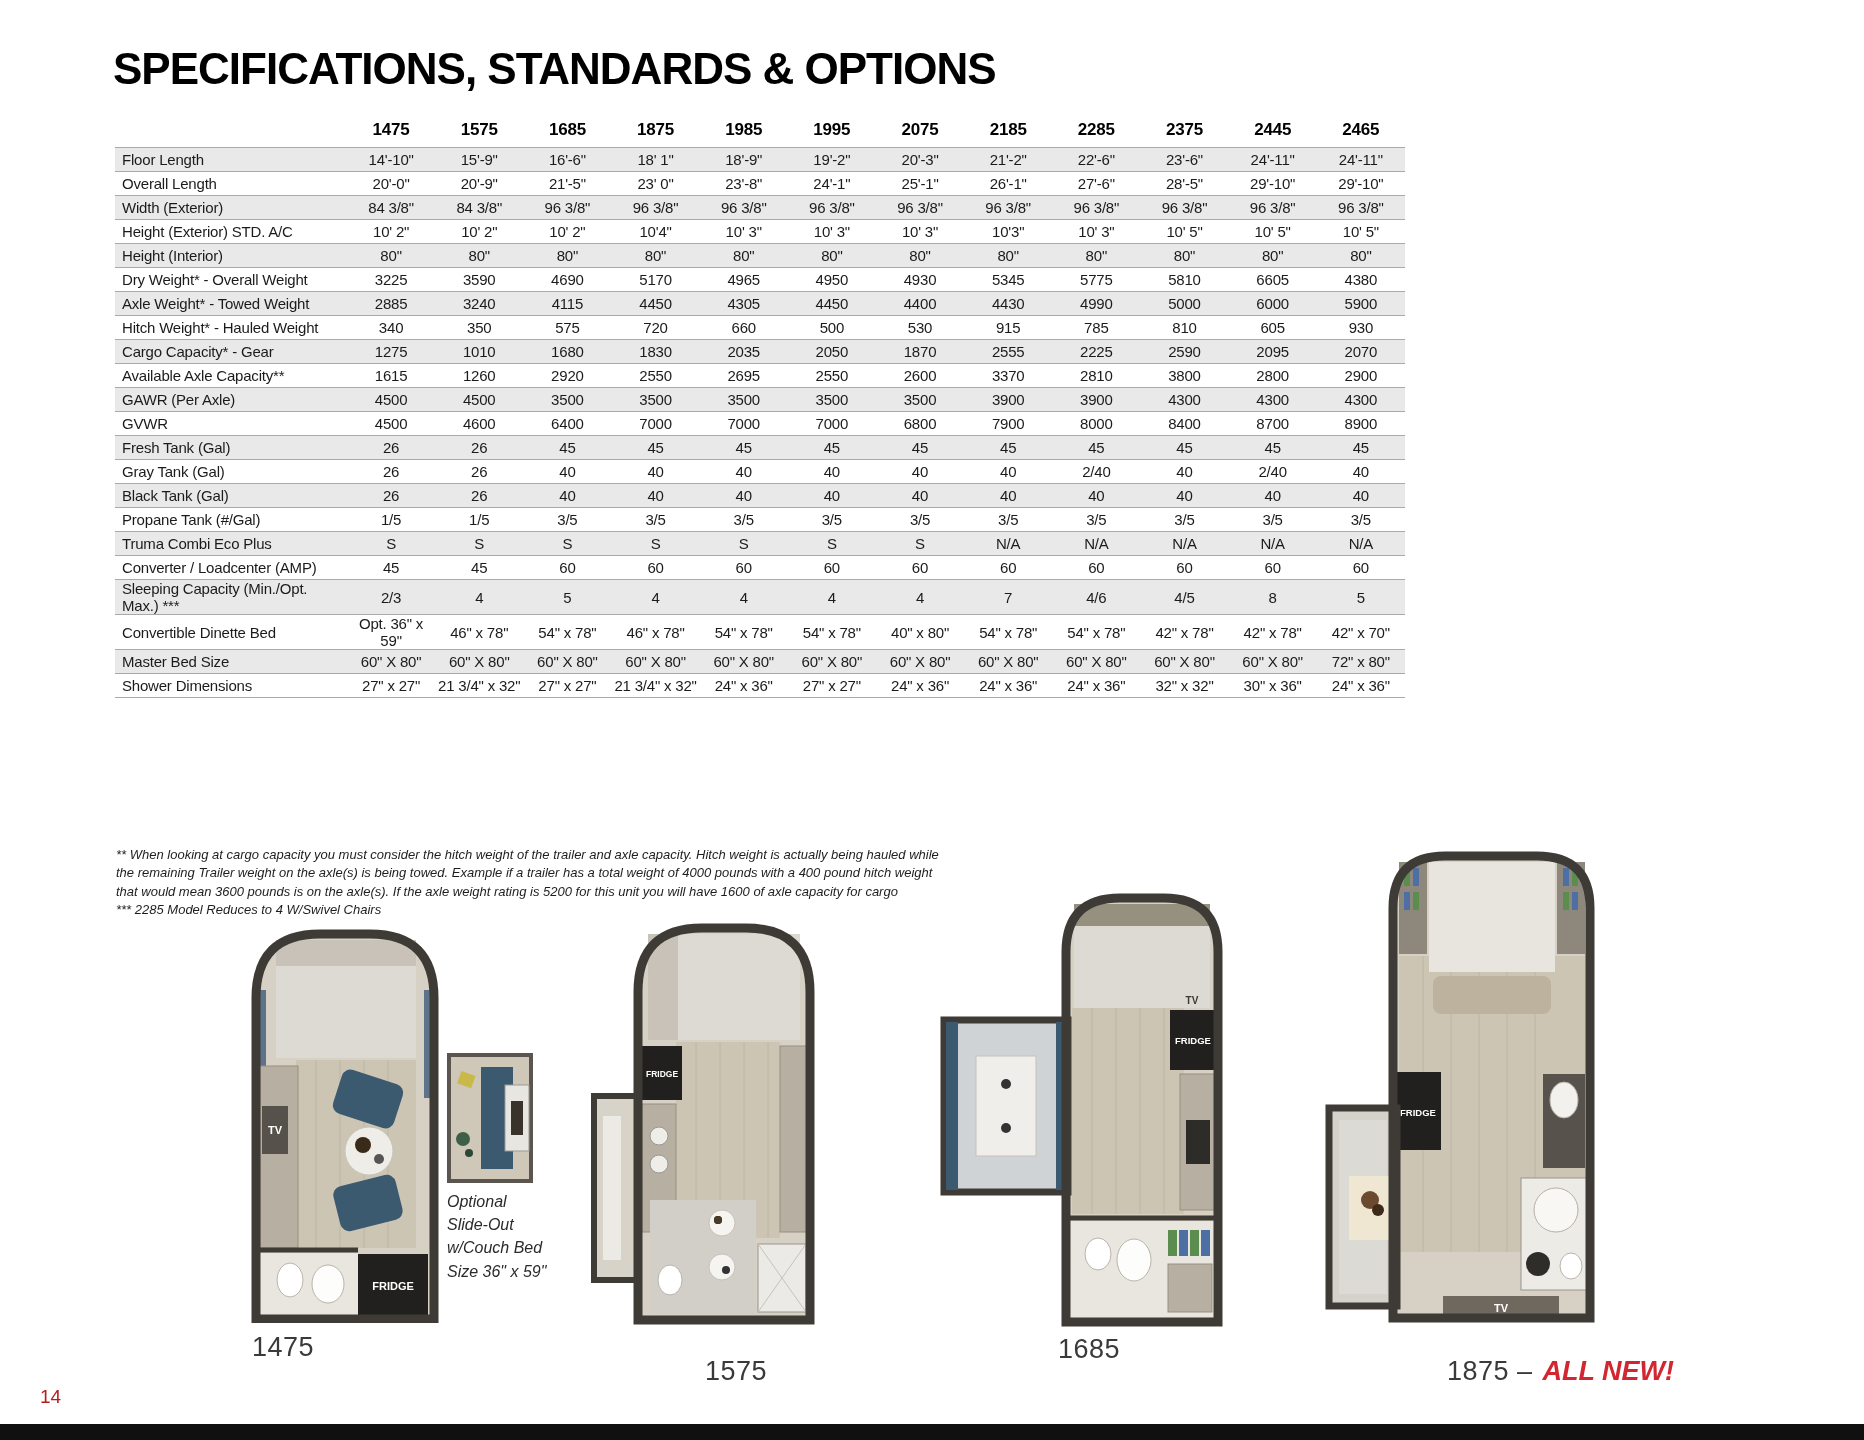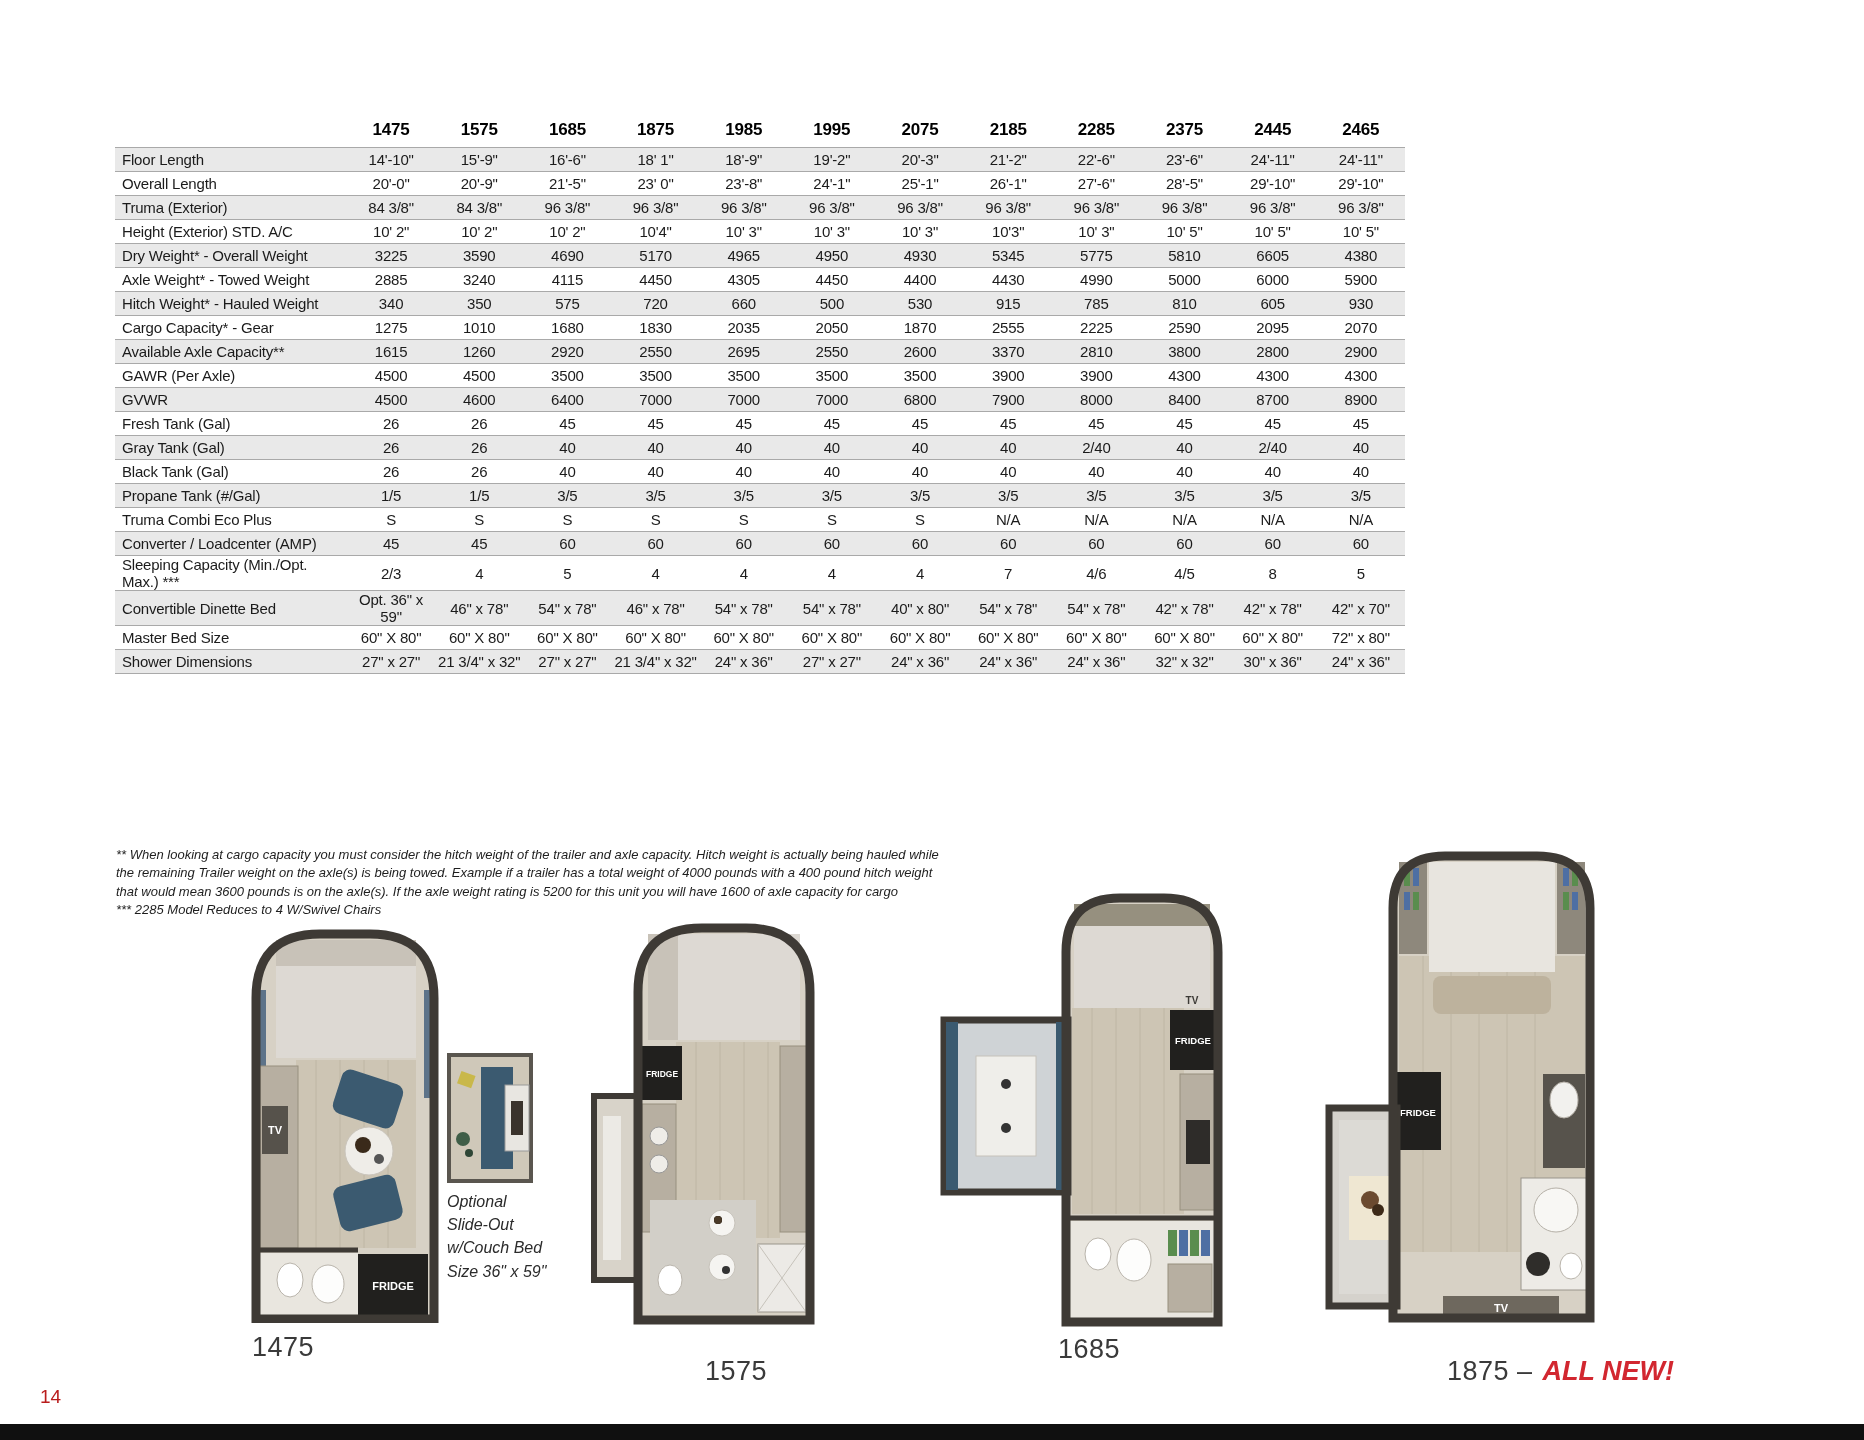--- a/index.html
+++ b/index.html
@@ -29,20 +29,21 @@
                   line-height:1.45;color:#2b2b2b;white-space:pre-line;}
   .page-number{position:absolute;left:40px;top:1386px;font-size:19px;color:#b91c1c;}
   .bottom-bar{position:absolute;left:0;top:1424px;width:1864px;height:16px;background:#101010;}
   svg text{font-family:"Liberation Sans",sans-serif;}
 </style>
 </head>
 <body>
 
 <div class="page">
 
+  <div class="title">SPECIFICATIONS, STANDARDS &amp; OPTIONS</div>
 
   <table class="spec-table">
     <colgroup>
         <col class="lab">
       </colgroup>
     <thead>
         <tr>
           <th class="row-label"></th>
           <th>1475</th>
           <th>1575</th>
@@ -83,21 +84,21 @@
           <td>23'-8"</td>
           <td>24'-1"</td>
           <td>25'-1"</td>
           <td>26'-1"</td>
           <td>27'-6"</td>
           <td>28'-5"</td>
           <td>29'-10"</td>
           <td>29'-10"</td>
         </tr>
         <tr>
-          <td class="row-label">Truma (Exterior)</td>
+          <td class="row-label">Width (Exterior)</td>
           <td>84 3/8"</td>
           <td>84 3/8"</td>
           <td>96 3/8"</td>
           <td>96 3/8"</td>
           <td>96 3/8"</td>
           <td>96 3/8"</td>
           <td>96 3/8"</td>
           <td>96 3/8"</td>
           <td>96 3/8"</td>
           <td>96 3/8"</td>
@@ -111,20 +112,35 @@
           <td>10' 2"</td>
           <td>10'4"</td>
           <td>10' 3"</td>
           <td>10' 3"</td>
           <td>10' 3"</td>
           <td>10'3"</td>
           <td>10' 3"</td>
           <td>10' 5"</td>
           <td>10' 5"</td>
           <td>10' 5"</td>
+        </tr>
+        <tr>
+          <td class="row-label">Height (Interior)</td>
+          <td>80"</td>
+          <td>80"</td>
+          <td>80"</td>
+          <td>80"</td>
+          <td>80"</td>
+          <td>80"</td>
+          <td>80"</td>
+          <td>80"</td>
+          <td>80"</td>
+          <td>80"</td>
+          <td>80"</td>
+          <td>80"</td>
         </tr>
         <tr>
           <td class="row-label">Dry Weight* - Overall Weight</td>
           <td>3225</td>
           <td>3590</td>
           <td>4690</td>
           <td>5170</td>
           <td>4965</td>
           <td>4950</td>
           <td>4930</td>

